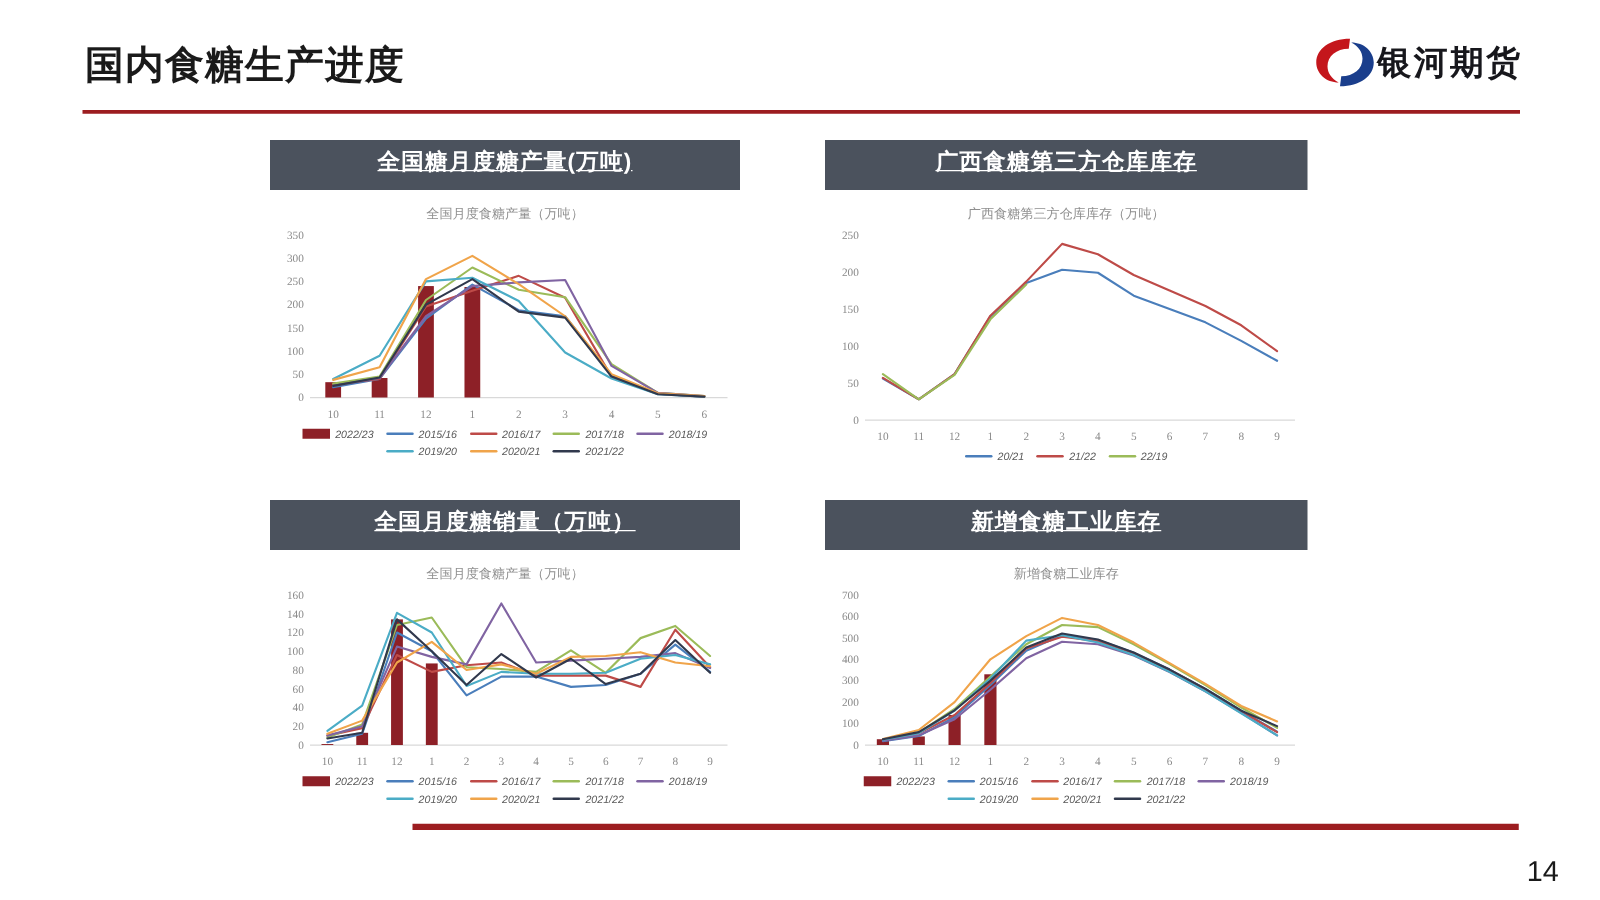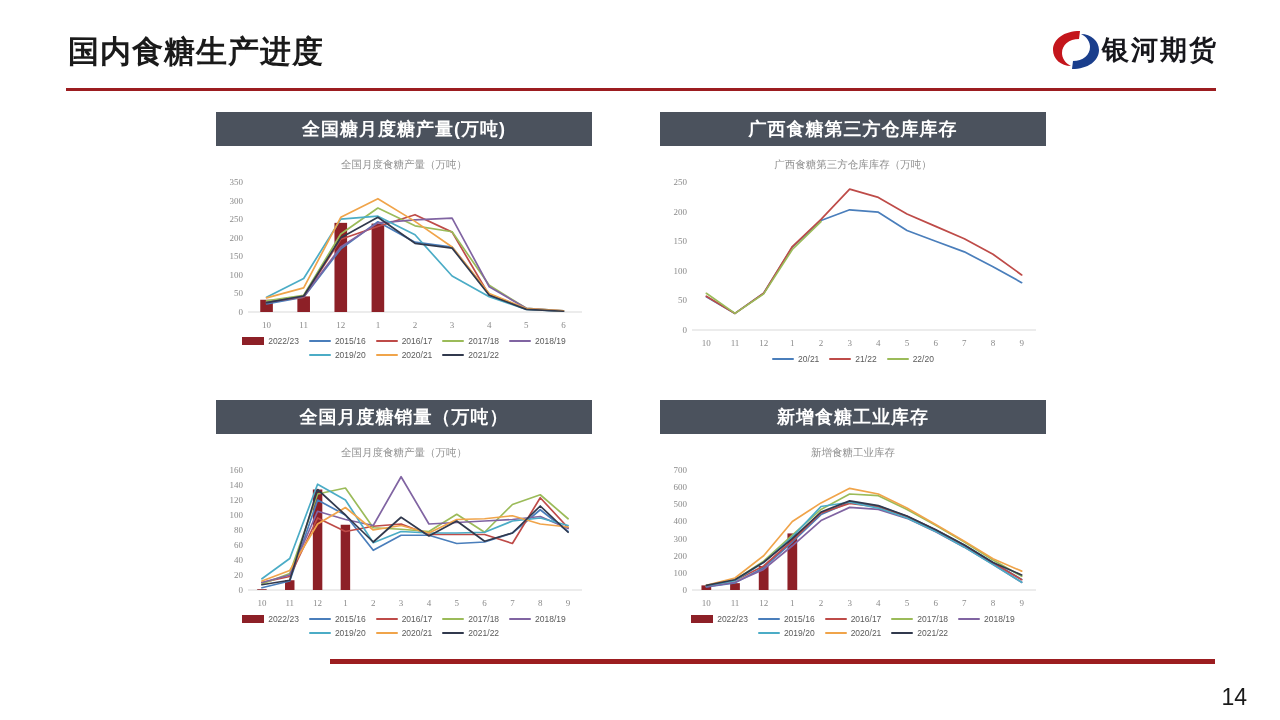--- a/index.html
+++ b/index.html
@@ -27,38 +27,38 @@
   .logo-mark{width:52px;height:44px;display:block;}
   .logo-text{
     font-size:27px;font-weight:bold;color:#17171c;
     letter-spacing:2px;white-space:nowrap;
   }
 
   
   .panel{position:absolute;}
   .panel-header{
     background:#4b525d;color:#ffffff;
-    height:34px;line-height:34px;text-align:center;
-    font-size:18px;font-weight:bold;letter-spacing:1px;
+    height:40px;line-height:34px;text-align:center;
+    font-size:18px;font-weight:bold;letter-spacing:1px;text-decoration:underline;
   }
   .panel-body{background:#ffffff;}
   .chart-subtitle{
     text-align:center;color:#8f8f8f;font-size:10.5px;
     margin-top:12px;margin-bottom:2px;
     font-family:"Liberation Serif","DejaVu Serif",serif;
   }
   .chart-svg{display:block;margin:0 auto;}
 
   
   .legend{
     display:flex;flex-wrap:wrap;justify-content:center;
     gap:4px 10px;margin-top:2px;padding:0 14px;
   }
   .legend.narrow{max-width:300px;margin-left:auto;margin-right:auto;align-items:center;}
-  .legend-item{display:flex;align-items:center;gap:4px;}
+  .legend-item{display:flex;align-items:center;gap:4px;font-style:italic;}
   .legend-swatch{display:block;}
   .legend-swatch.line{width:22px;height:2.6px;border-radius:1px;}
   .legend-swatch.bar{width:22px;height:8px;}
   .legend-label{font-size:8.5px;color:#5a5a5a;white-space:nowrap;}
 
   
   .footer-rule{
     position:absolute;left:330px;top:659px;width:885px;height:5px;
     background:#9c1d20;
   }
@@ -195,21 +195,21 @@
           <div class="legend-item">
             <span class="legend-swatch line" style="background: rgb(74, 126, 187);"></span>
             <span class="legend-label">20/21</span>
           </div>
           <div class="legend-item">
             <span class="legend-swatch line" style="background: rgb(190, 75, 72);"></span>
             <span class="legend-label">21/22</span>
           </div>
           <div class="legend-item">
             <span class="legend-swatch line" style="background: rgb(155, 187, 89);"></span>
-            <span class="legend-label">22/20</span>
+            <span class="legend-label">22/19</span>
           </div>
         </div>
     </div>
   </div>
 
   <div class="panel" style="left:216px;top:400px;width:376px;">
     <div class="panel-header">全国月度糖销量（万吨）</div>
     <div class="panel-body">
       <div class="chart-subtitle">全国月度食糖产量（万吨）</div>
       <svg class="chart-svg" id="chart2" width="372" height="150">

